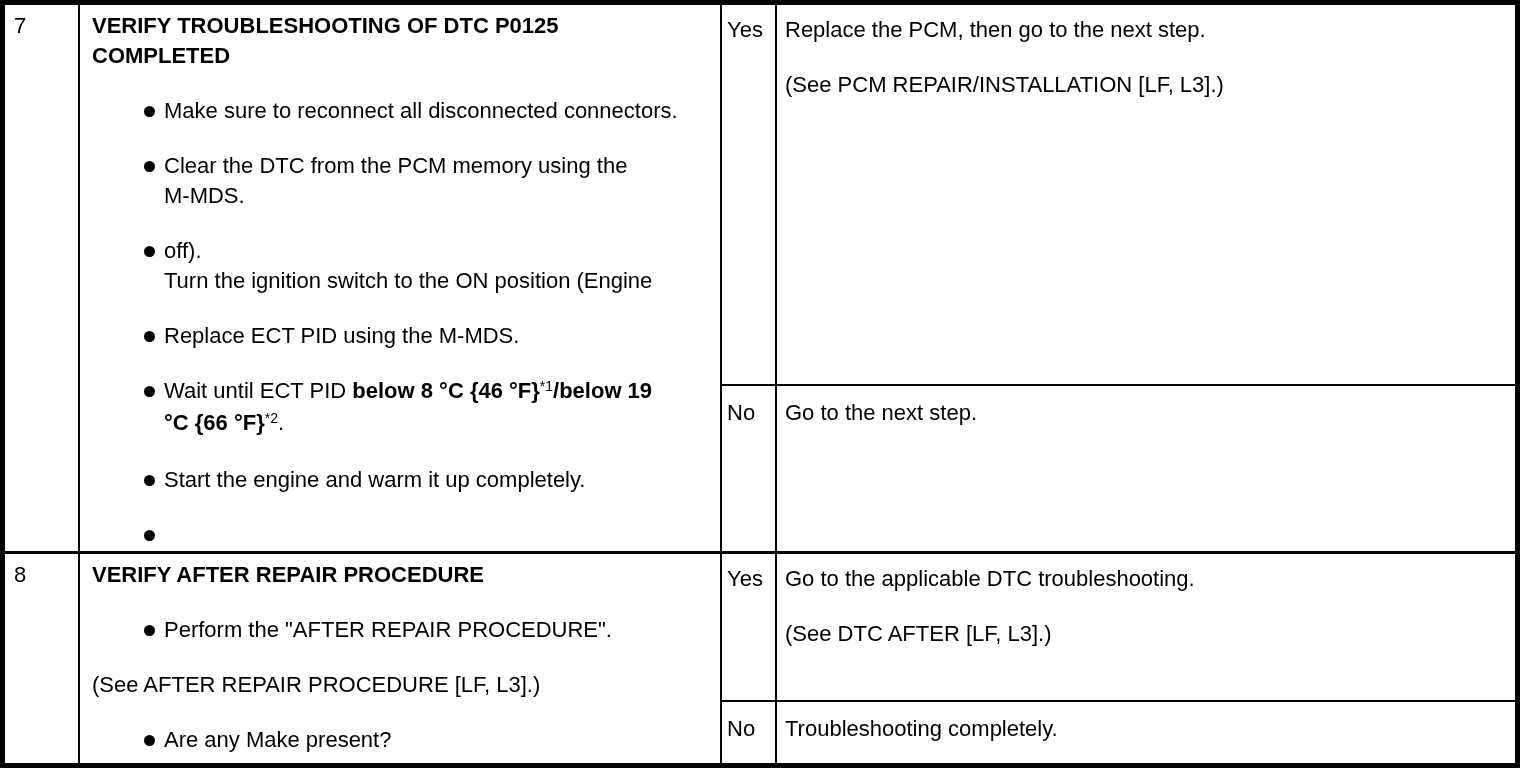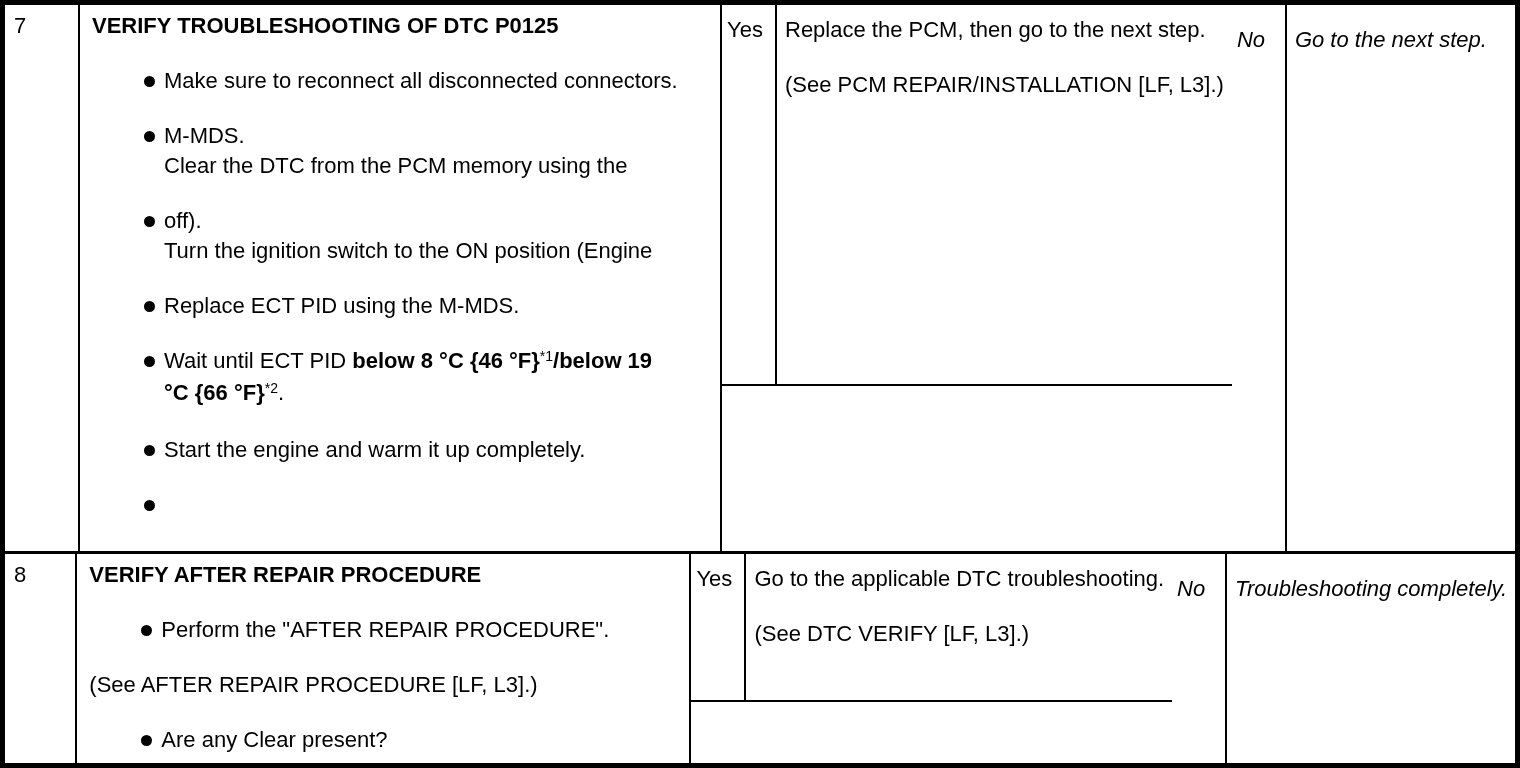--- a/index.html
+++ b/index.html
@@ -18,28 +18,28 @@
     font-family: "Liberation Sans", "DejaVu Sans", sans-serif;
     font-size: 22px; line-height: 30px;
     color: #000;
   }
   .row { display: flex; overflow: hidden; }
   .row-7 { height: 546px; border-bottom: 3px solid #000; }
   .row-8 { flex: 1; }
   .cell { box-sizing: border-box; overflow: hidden; }
   .step   { width: 75px;  border-right: 2px solid #000; padding: 6px 4px 0 9px; }
   .action { width: 642px; border-right: 2px solid #000; padding: 6px 6px 0 12px; }
-  .right  { flex: 1; display: flex; flex-direction: row; }
+  .right  { flex: 1; display: flex; flex-direction: column; }
   .subrow { display: flex; overflow: hidden; }
   .row-7 .sub-yes { height: 379px; border-bottom: 2px solid #000; }
   .row-8 .sub-yes { height: 146px; border-bottom: 2px solid #000; }
   .sub-no { flex: 1; }
   .yn     { width: 55px; border-right: 2px solid #000; padding: 10px 2px 0 5px; }
   .result { flex: 1; padding: 10px 8px 0 8px; }
-  .sub-no .yn, .sub-no .result { padding-top: 20px; font-style: italic; }
+  .sub-no .yn, .sub-no .result { padding-top: 12px; }
   .title { font-weight: bold; margin-bottom: 25px; }
   .para  { margin-bottom: 25px; }
   .line  { white-space: nowrap; }
   .result .para { white-space: nowrap; }
   .bulleted { position: relative; padding-left: 72px; }
   .bullet {
     position: absolute; left: 52px; top: 10px;
     width: 11px; height: 11px; border-radius: 50%;
     background: #000;
   }
@@ -48,29 +48,30 @@
 </style>
 </head>
 <body>
 
 <div class="ts-table" id="table-root">
     <div class="row row-7">
       <div class="cell step">7</div>
       <div class="cell action">
         <div class="title">
           <div class="line">VERIFY TROUBLESHOOTING OF DTC P0125</div>
+          <div class="line">COMPLETED</div>
         </div>
         <div class="para bulleted">
           <span class="bullet"></span>
           <div class="line"><span class="">Make sure to reconnect all disconnected connectors.</span></div>
         </div>
         <div class="para bulleted">
           <span class="bullet"></span>
+          <div class="line"><span class="">Clear the DTC from the PCM memory using the</span></div>
           <div class="line"><span class="">M-MDS.</span></div>
-          <div class="line"><span class="">Clear the DTC from the PCM memory using the</span></div>
         </div>
         <div class="para bulleted">
           <span class="bullet"></span>
           <div class="line"><span class="">off).</span></div>
           <div class="line"><span class="">Turn the ignition switch to the ON position (Engine</span></div>
         </div>
         <div class="para bulleted">
           <span class="bullet"></span>
           <div class="line"><span class="">Replace ECT PID using the M-MDS.</span></div>
         </div>
@@ -111,29 +112,29 @@
         </div>
         <div class="para bulleted">
           <span class="bullet"></span>
           <div class="line"><span class="">Perform the "AFTER REPAIR PROCEDURE".</span></div>
         </div>
         <div class="para">
           <div class="line"><span class="">(See AFTER REPAIR PROCEDURE [LF, L3].)</span></div>
         </div>
         <div class="para bulleted">
           <span class="bullet"></span>
-          <div class="line"><span class="">Are any Clear present?</span></div>
+          <div class="line"><span class="">Are any Make present?</span></div>
         </div>
       </div>
       <div class="right">
         <div class="subrow sub-yes">
           <div class="cell yn">Yes</div>
           <div class="cell result">
             <div class="para">Go to the applicable DTC troubleshooting.</div>
-            <div class="para">(See DTC VERIFY [LF, L3].)</div>
+            <div class="para">(See DTC AFTER [LF, L3].)</div>
           </div>
         </div>
         <div class="subrow sub-no">
           <div class="cell yn">No</div>
           <div class="cell result">
             <div class="para">Troubleshooting completely.</div>
           </div>
         </div>
       </div>
     </div>

